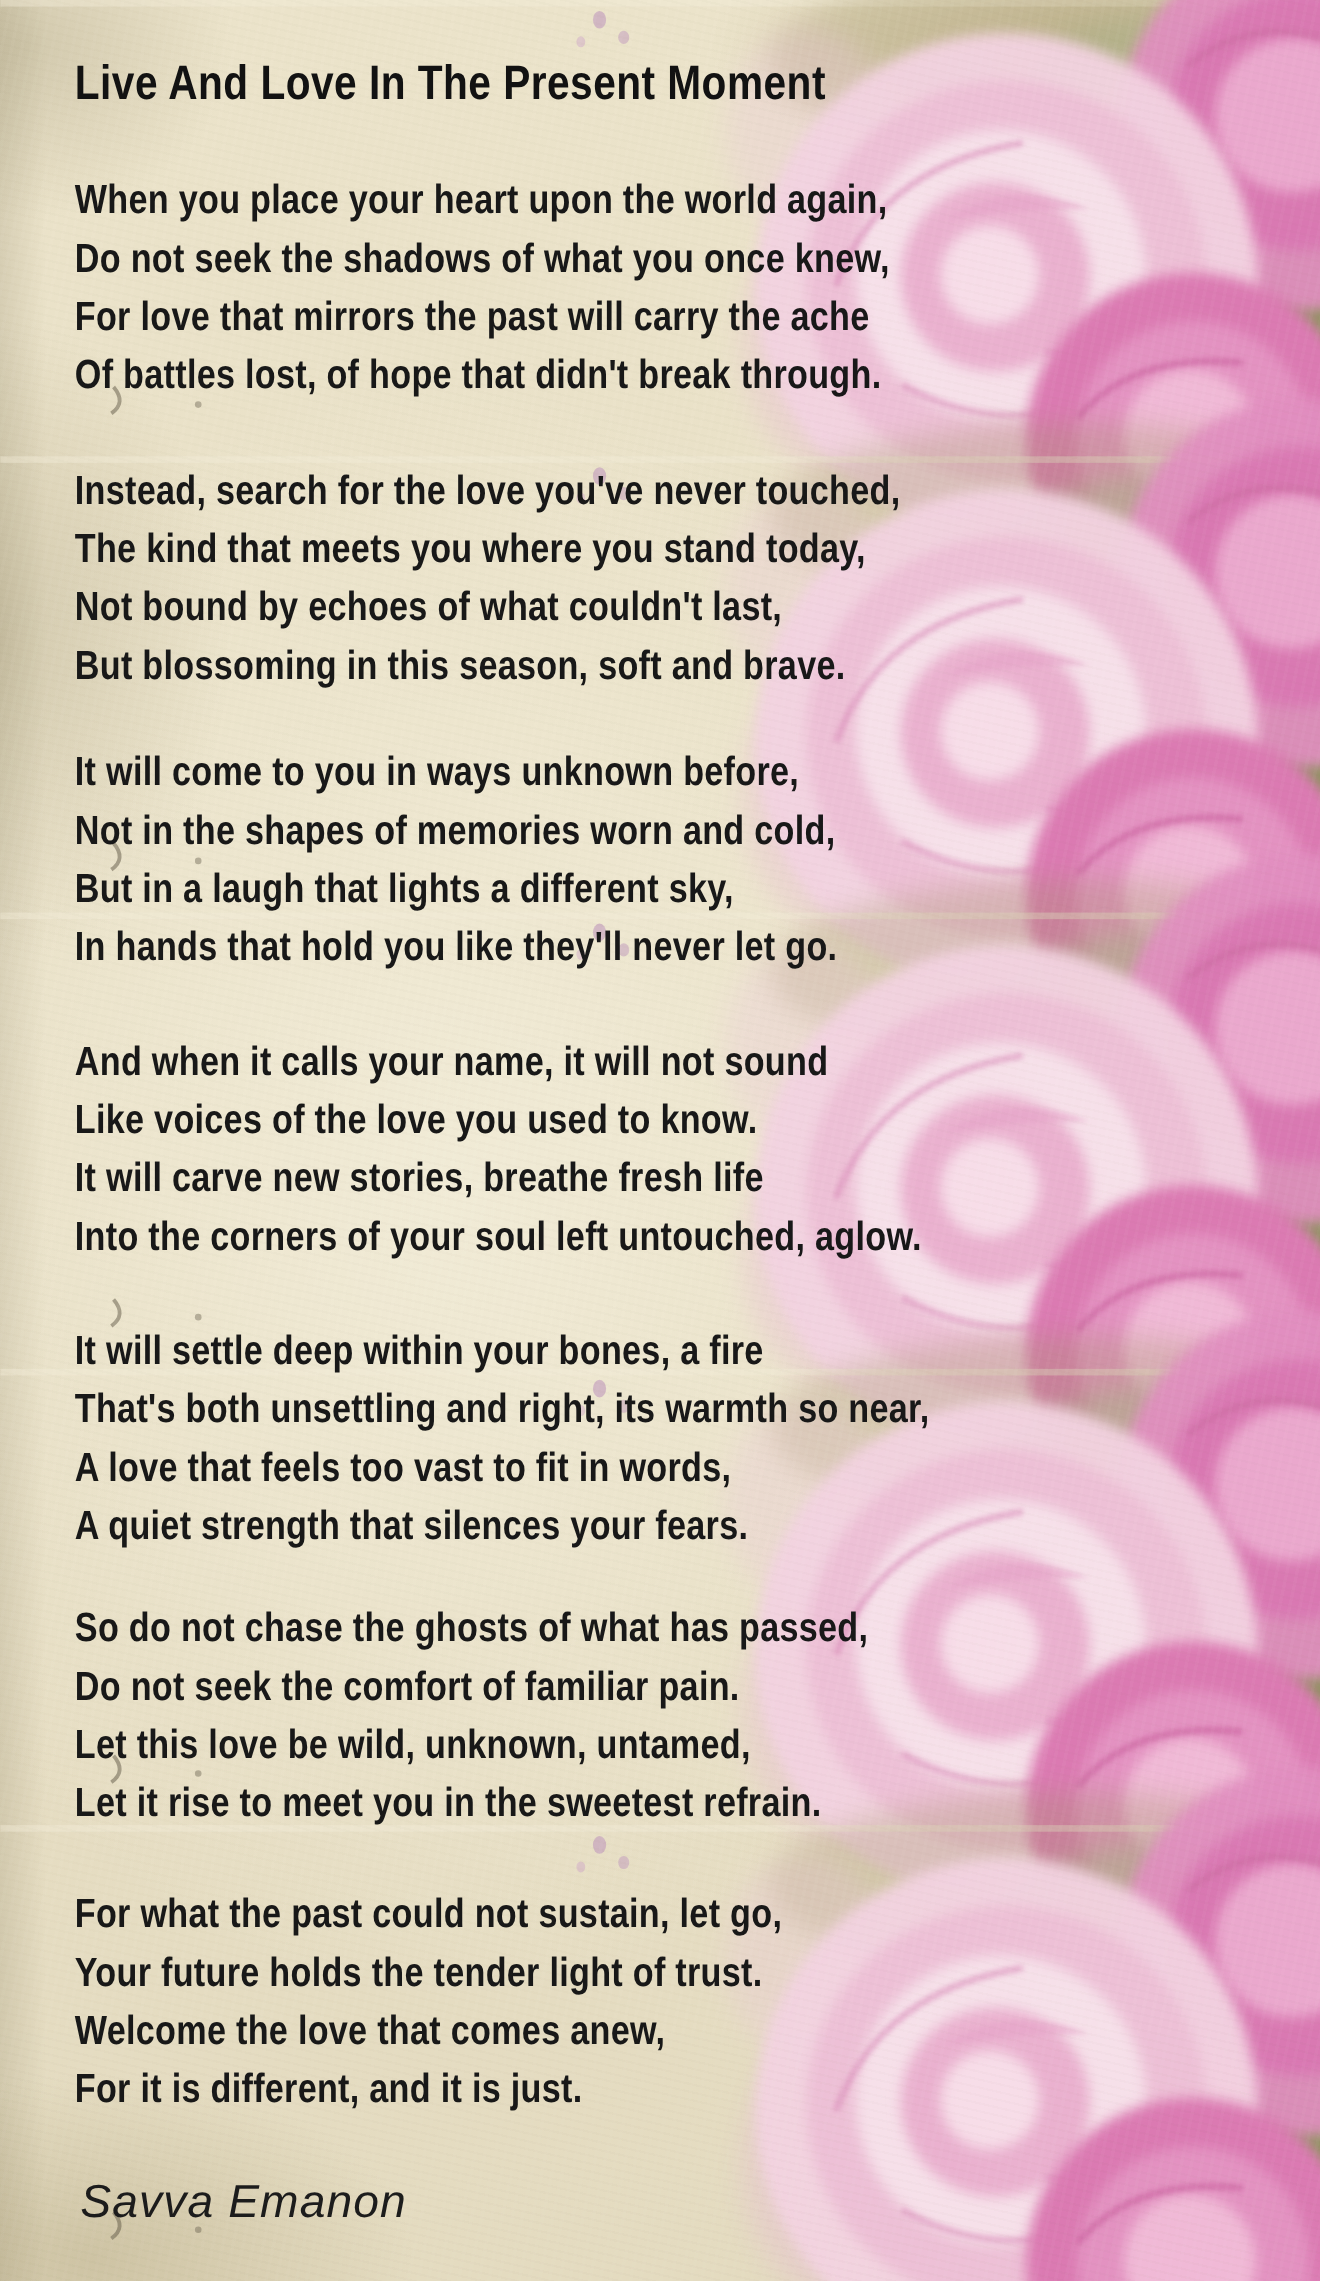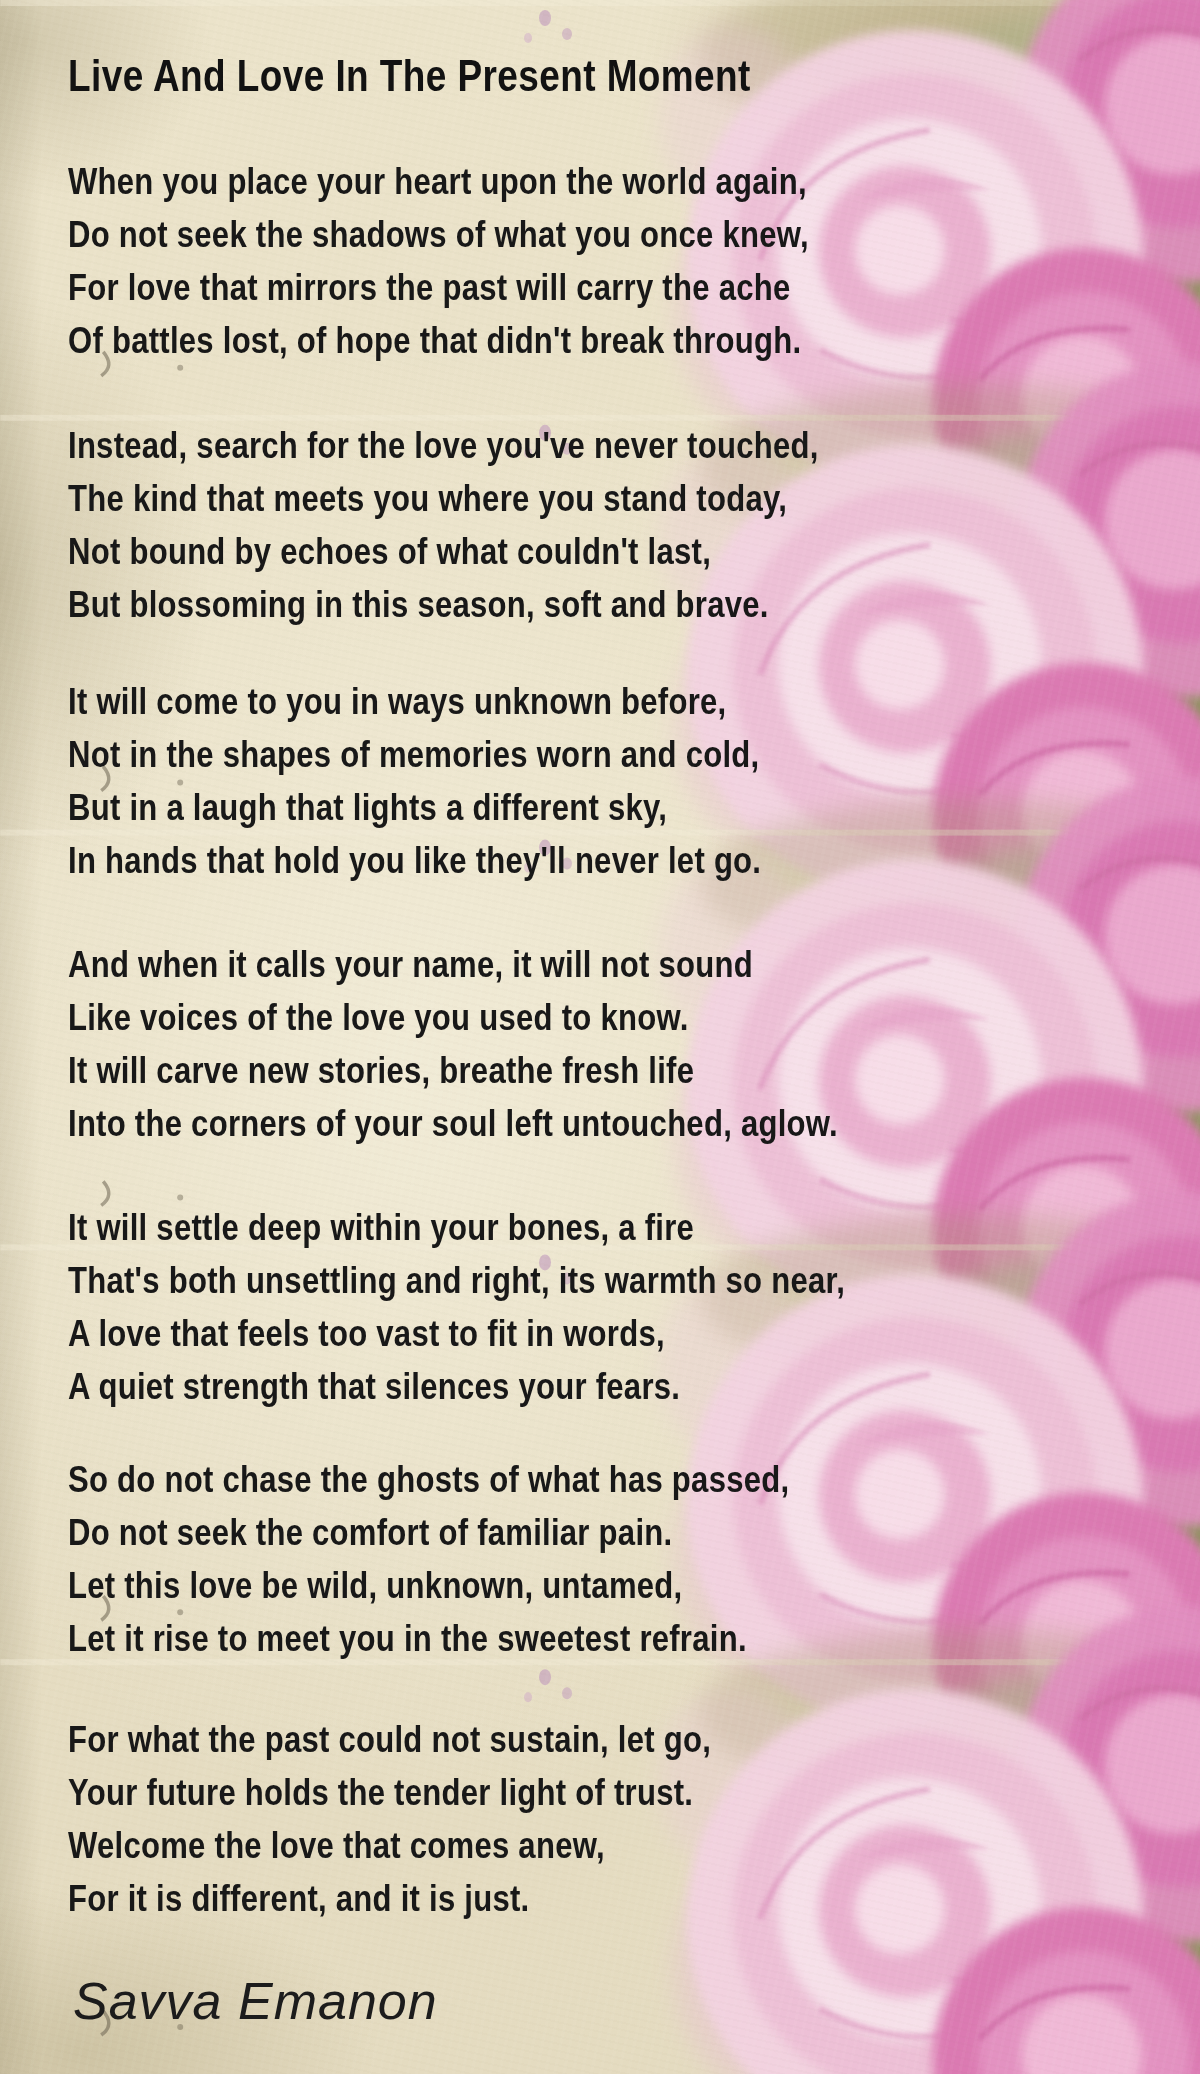--- a/index.html
+++ b/index.html
@@ -38,21 +38,21 @@
     transform:scaleX(.84);transform-origin:0 0;
   }
   .line{
     font-size:37px;font-weight:700;color:#181818;
     line-height:53px;white-space:nowrap;letter-spacing:.3px;
   }
   .s1{top:155px}.s2{top:419px}.s3{top:675px}.s4{top:938px}
   .s5{top:1201px}.s6{top:1453px}.s7{top:1713px}
   .signature{
     position:absolute;left:73px;top:1978px;
-    font-size:52px;font-style:italic;font-weight:400;color:#1c1c1c;
+    font-size:42px;font-style:italic;font-weight:400;color:#1c1c1c;
     line-height:46px;white-space:nowrap;letter-spacing:1px;
   }
 </style>
 </head>
 <body>
 
 <div class="page">
 
   <svg class="roses" width="1200" height="2074" viewBox="0 0 1200 2075" aria-hidden="true">
     <defs>

